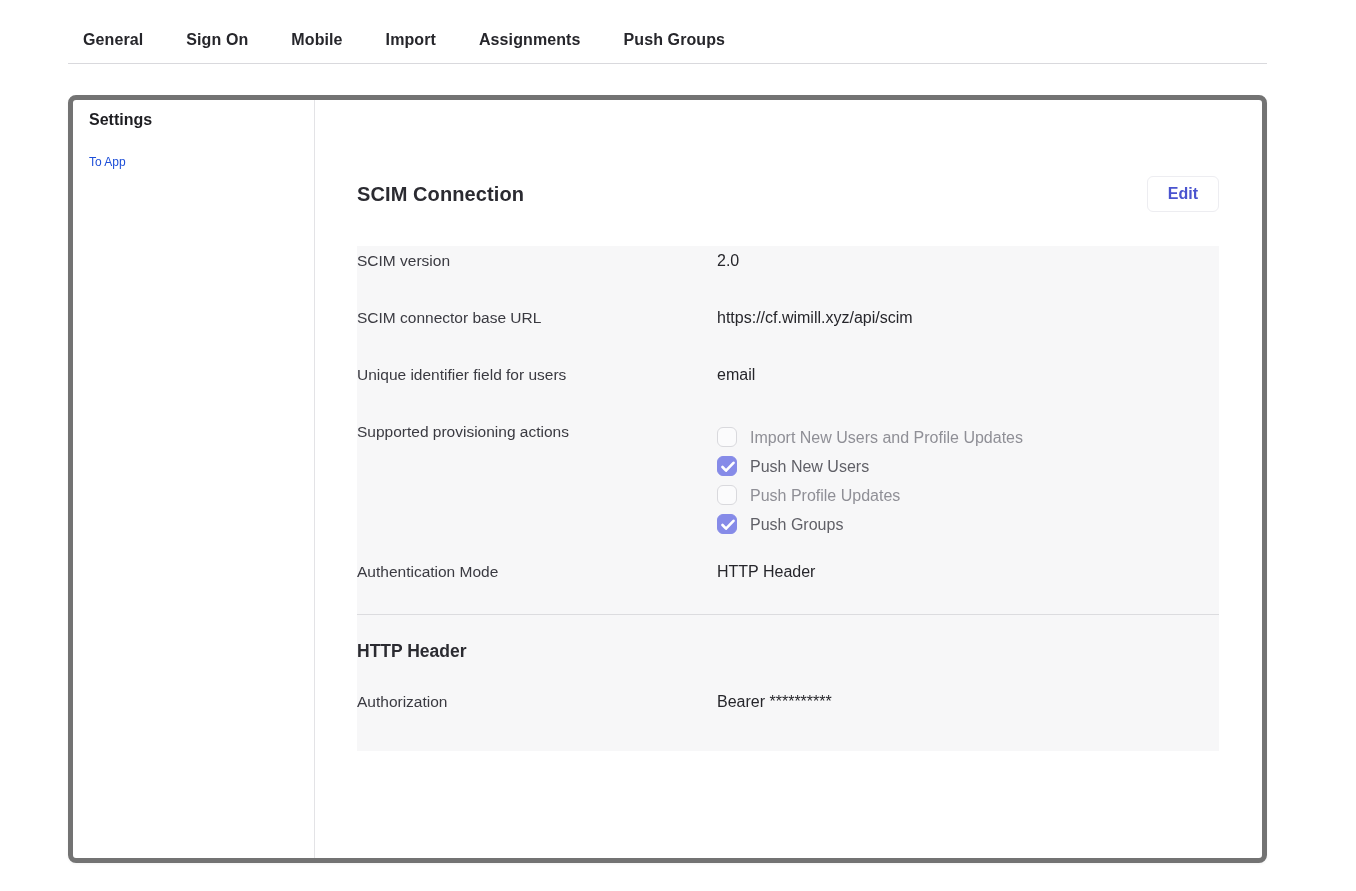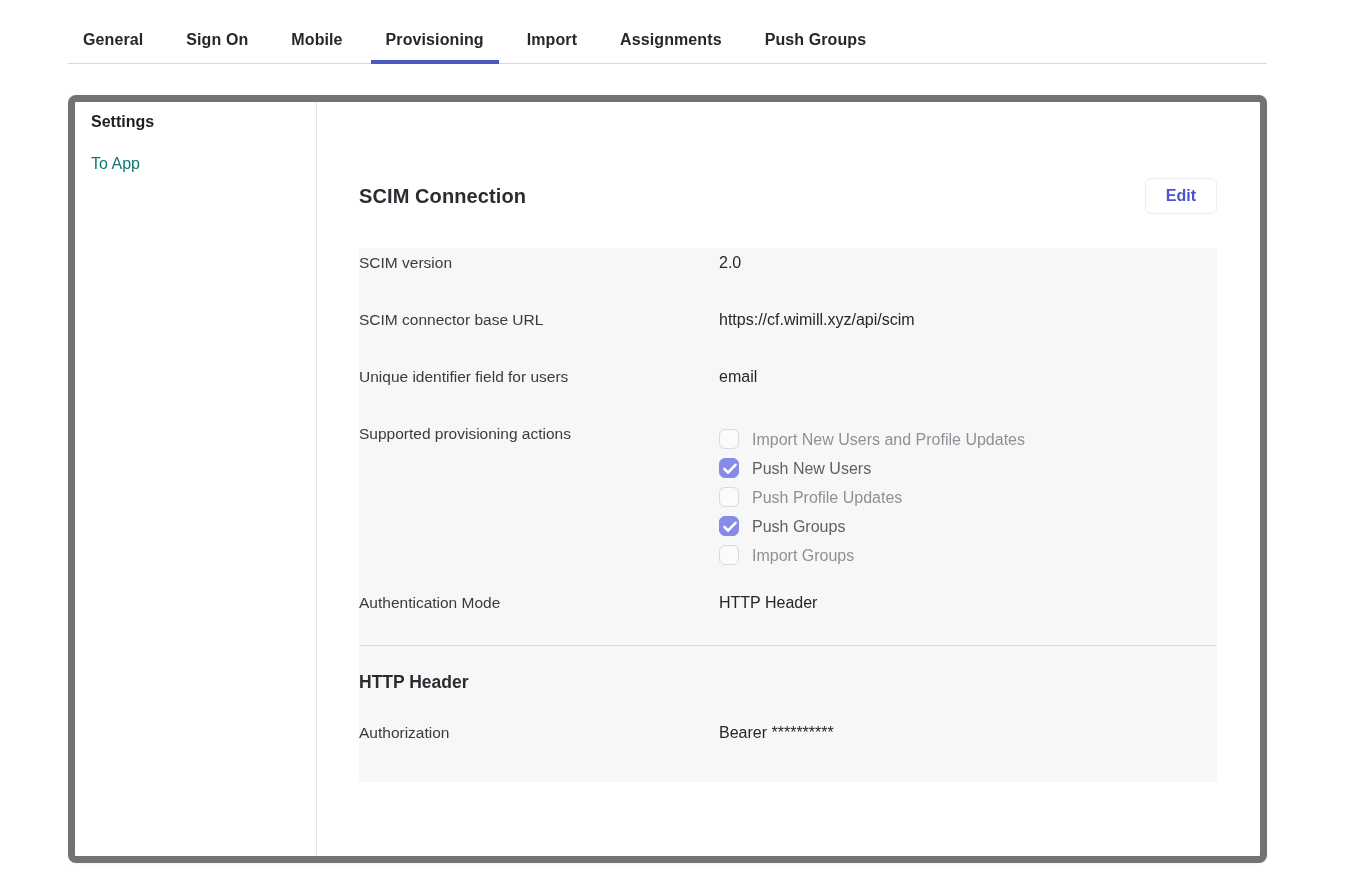--- a/index.html
+++ b/index.html
@@ -8,29 +8,29 @@
 
   
   .tabbar { margin:0 89px 0 68px; padding-top:20px; border-bottom:1px solid #d9d9dd;
             display:flex; align-items:stretch; }
   .tab { padding:0 15px; margin-right:13px; height:44px; display:flex; align-items:center;
          font-size:16px; font-weight:700; color:#26262b; cursor:pointer;
          border-bottom:4px solid transparent; margin-bottom:-1px; letter-spacing:.1px; }
   .tab.active { border-bottom-color:#4b5ac1; }
 
   
-  .card { margin:31px 89px 0 68px; height:768px; border:7px solid #737373; border-radius:8px;
+  .card { margin:31px 89px 0 68px; height:768px; border:5px solid #737373; border-radius:8px;
           display:flex; background:#fff; box-shadow:0 1px 3px rgba(0,0,0,.05); overflow:hidden; }
 
   
   .sidebar { width:242px; border-right:1px solid #e3e3e6; padding-top:0; flex-shrink:0; }
   .side-heading { height:40px; display:flex; align-items:center; padding-left:16px;
                   font-size:16px; font-weight:700; color:#1e1e22; }
   .side-item { height:43px; display:flex; align-items:center; padding-left:16px;
-               font-size:16px; color:#0f766e; cursor:pointer; }
+               font-size:12px; color:#1d4ed8; cursor:pointer; }
   .side-item.active { background:#efeffd; }
 
   
   .main { flex:1; padding:0 43px 0 42px; }
   .section-header { margin-top:70px; height:48px; display:flex; align-items:center;
                     justify-content:space-between; }
   .section-title { font-size:20px; font-weight:700; color:#2b2b31; letter-spacing:.1px; }
   .edit-btn { background:#ffffff; border:1px solid #ededf1; border-radius:6px;
               padding:8px 20px; font-size:16px; font-weight:700; color:#4a54cf; cursor:pointer;
               font-family:inherit; }
@@ -57,21 +57,20 @@
   .sub-title { font-size:17.5px; font-weight:700; color:#2b2b31; line-height:24px; }
   .sub-section .row { padding:30px 0 40px; }
 </style>
 </head>
 <body>
 
 <nav class="tabbar">
   <div class="tab">General</div>
   <div class="tab">Sign On</div>
   <div class="tab">Mobile</div>
-  <div class="tab active">Provisioning</div>
   <div class="tab">Import</div>
   <div class="tab">Assignments</div>
   <div class="tab">Push Groups</div>
 </nav>
 
 <div class="card">
 
   <aside class="sidebar">
     <div class="side-heading">Settings</div>
     <div class="side-item">To App</div>
@@ -126,24 +125,20 @@
 
           <div class="option checked">
             <span class="checkbox">
                 <svg width="14" height="12" viewBox="0 0 14 12">
                   <polyline points="1.5,6 5,9.7 12.5,1.8" fill="none" stroke="#ffffff" stroke-width="2.6" stroke-linecap="round" stroke-linejoin="round"></polyline>
                 </svg>
               </span>
             <span class="option-label">Push Groups</span>
           </div>
 
-          <div class="option">
-            <span class="checkbox"></span>
-            <span class="option-label">Import Groups</span>
-          </div>
 
         </div>
       </div>
 
       <div class="row divided">
         <div class="row-label">Authentication Mode</div>
         <div class="row-value">HTTP Header</div>
       </div>
 
       <div class="sub-section">

